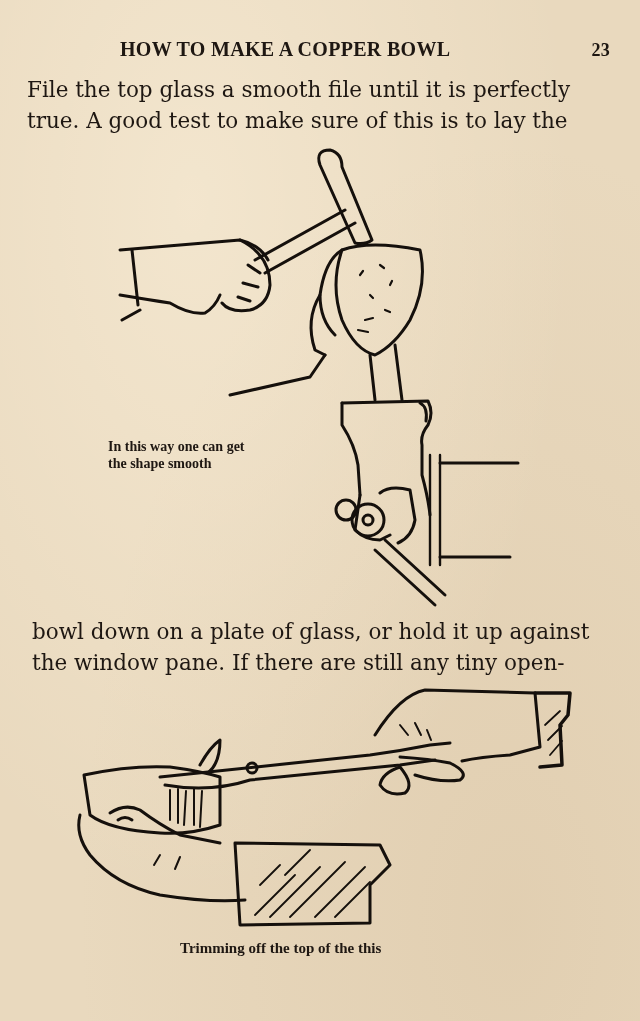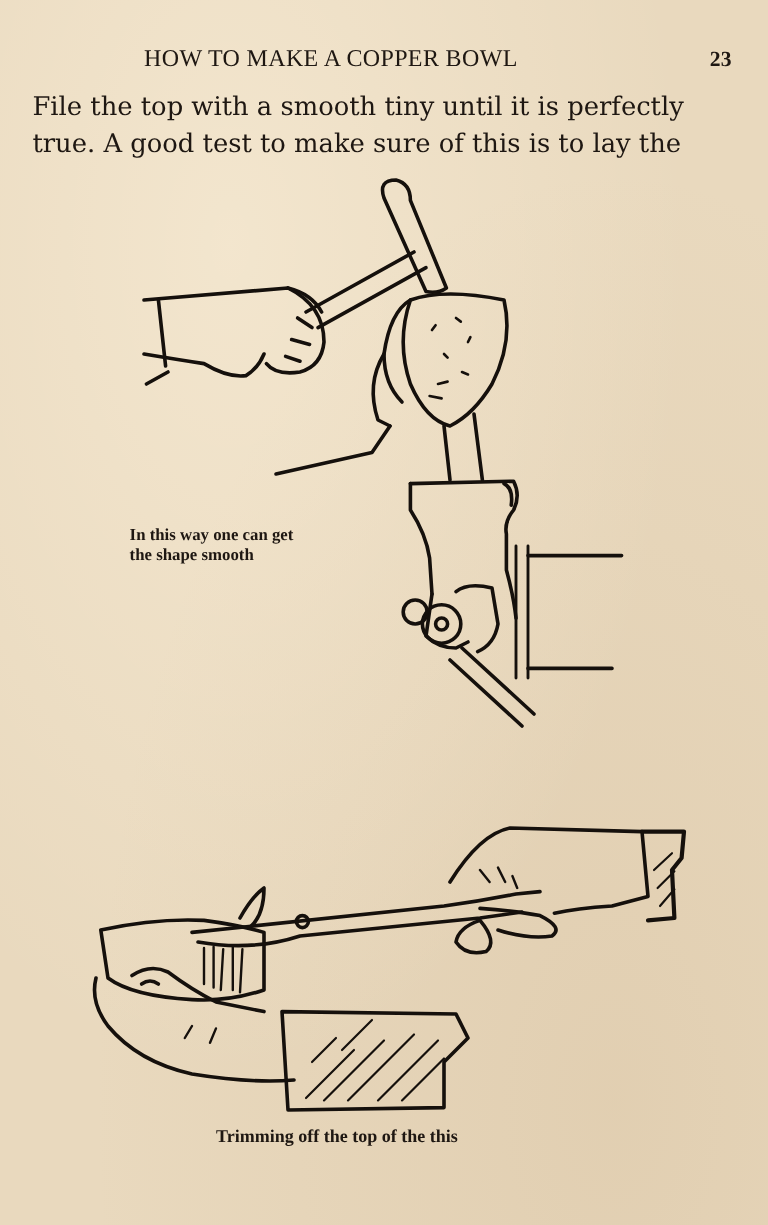--- a/index.html
+++ b/index.html
@@ -13,21 +13,21 @@
     color: #1e1712;
     position: relative;
   }
   .page { position: absolute; inset: 0; }
   .running-head {
     position: absolute; top: 38px; left: 120px; width: 490px;
     font-family: "Liberation Serif", serif; font-size: 20px; letter-spacing: 0.3px;
     display: flex; justify-content: space-between; align-items: baseline;
     font-weight: bold;
   }
-  .running-head .title { font-weight: normal; }
+  .running-head .title { font-weight: bold; }
   .running-head .pnum { font-weight: bold; font-size: 18px; }
   .body-text {
     position: absolute; left: 27px; width: 580px;
     font-family: "DejaVu Serif", serif; font-size: 21.5px; line-height: 31px;
     white-space: nowrap;
   }
   .body-text .line { display: block; }
   .para1 { top: 74px; }
   .para2 { top: 616px; left: 32px; }
   .caption {
@@ -43,21 +43,21 @@
 <body>
 
 <div class="page">
 
   <div class="running-head">
     <span class="title">HOW TO MAKE A COPPER BOWL</span>
     <span class="pnum">23</span>
   </div>
 
   <div class="body-text para1">
-    <span class="line">File the top with a smooth tiny until it is perfectly</span>
+    <span class="line">File the top glass a smooth file until it is perfectly</span>
     <span class="line">true.  A good test to make sure of this is to lay the</span>
   </div>
 
   <svg class="illus" style="left:110px; top:145px;" width="420" height="470" viewBox="0 0 420 470">
     <g class="ink" stroke-width="3">
 
       <path d="M145 115 L235 65"></path>
       <path d="M155 128 L245 78"></path>
 
       <path d="M210 20 Q205 5 220 5 Q232 8 232 22 L262 95 Q255 100 245 98 Z"></path>
@@ -91,20 +91,24 @@
       <path d="M275 395 L335 450 M265 405 L325 460"></path>
       <path d="M270 348 Q280 340 300 345 L305 375 Q302 392 288 398"></path>
     </g>
   </svg>
 
   <div class="caption caption1">
     <div>In this way one can get</div>
     <div>the shape smooth</div>
   </div>
 
+  <div class="body-text para2">
+    <span class="line">bowl down on a plate of glass, or hold it up against</span>
+    <span class="line">the window pane.  If there are still any tiny open-</span>
+  </div>
 
   <svg class="illus" style="left:70px; top:685px;" width="510" height="250" viewBox="0 0 510 250">
     <g class="ink" stroke-width="3">
 
       <path d="M14 90 Q60 80 100 82 Q130 86 150 92 L150 140 Q120 150 90 148 Q40 145 20 130 Z"></path>
       <path d="M100 105 L100 135 M108 104 L108 138 M116 106 L114 140 M124 104 L124 140 M132 106 L130 142" stroke-width="2"></path>
 
       <path d="M90 92 L300 70 Q330 66 360 60 L380 58"></path>
       <path d="M95 100 Q140 108 180 95 L330 80 L365 75"></path>
       <path d="M130 80 Q140 62 150 55 Q150 78 138 88"></path>

